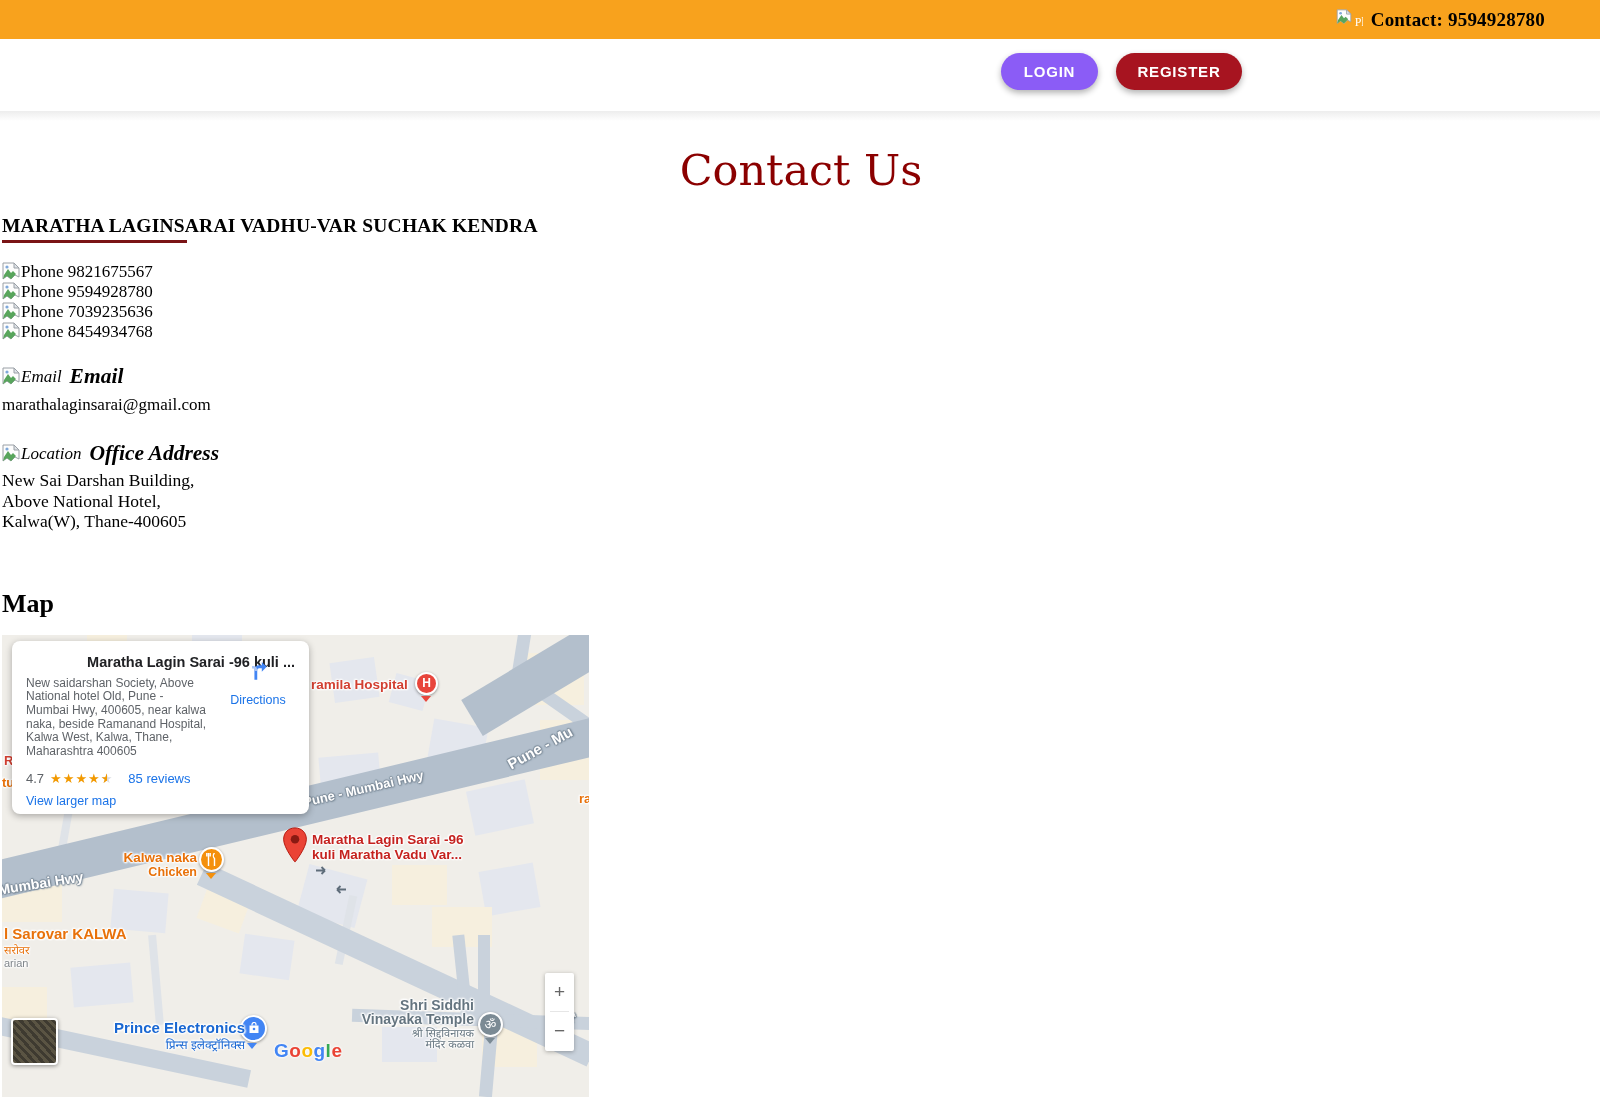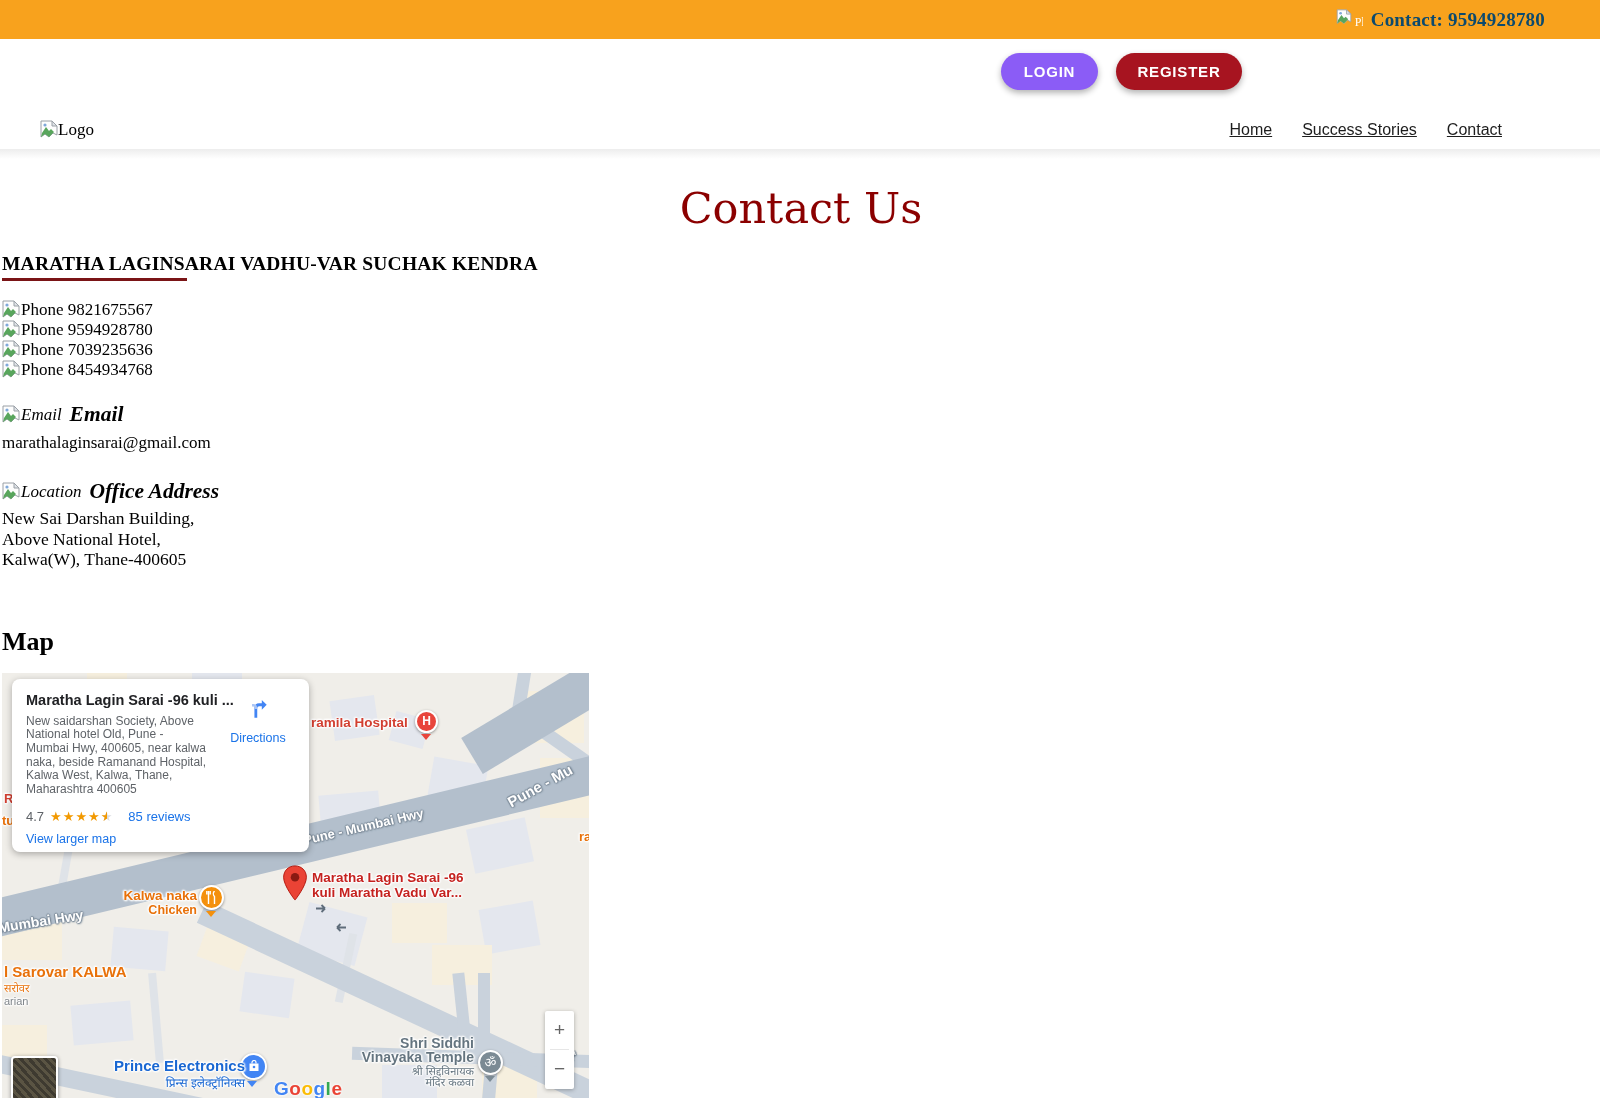--- a/index.html
+++ b/index.html
@@ -4,21 +4,21 @@
 <style>
   * { box-sizing: border-box; }
   html,body { margin:0; padding:0; }
   body {
     width:1600px; height:1098px; overflow:hidden; background:#fff;
     font-family:"Liberation Serif", serif; color:#000;
   }
   
   .topbar { height:39px; background:#F8A21D; display:flex; align-items:center; justify-content:flex-end; padding-right:55px; }
   .topbar .mini-broken { width:27px; height:31px; overflow:hidden; color:#fff; font-size:12px; line-height:12px; margin-right:8px; margin-top:10px; white-space:nowrap; }
-  .topbar .contact-text { color:#0c4a6e; font-weight:bold; font-size:19px; letter-spacing:.2px;text-align:right; }
+  .topbar .contact-text { color:#000000; font-weight:bold; font-size:19px; letter-spacing:.2px;text-align:right; }
   
   .btn-row { position:relative; height:72px; background:#fff; }
   .btn-group { position:absolute; top:14px; right:358px; display:flex; gap:18px; }
   .pill-btn { height:37px; border:none; border-radius:19px; color:#fff; font:bold 15px "Liberation Sans", sans-serif; letter-spacing:.8px; display:flex; align-items:center; justify-content:center; box-shadow:0 3px 6px rgba(0,0,0,.3); cursor:pointer; }
   .pill-btn.login { width:97px; background:#8b5cf6; }
   .pill-btn.register { width:126px; background:#A71420; }
   
   .navbar { height:38px; display:flex; align-items:center; justify-content:space-between; padding:0 98px 0 40px; background:#fff; }
   .logo-broken { display:flex; align-items:flex-end; gap:0; font-size:17px; color:#000; text-decoration:none; }
   .nav-links { display:flex; gap:30px; font-family:"Liberation Sans", sans-serif; font-size:16px; }
@@ -46,21 +46,21 @@
   .road { background:#B3BFCC; z-index:3; }
   .road-min { background:#C9D2DC; z-index:2; }
   .alley { background:#DFE3E8; z-index:2; }
   .halo { text-shadow:0 1px 2px #fff,0 -1px 2px #fff,1px 0 2px #fff,-1px 0 2px #fff,1px 1px 2px #fff,-1px -1px 2px #fff; }
   .roadlabel { position:absolute; z-index:4; color:#fff; font-weight:bold; white-space:nowrap; text-shadow:0 1px 1px #7f8d9b,0 -1px 1px #7f8d9b,1px 0 1px #7f8d9b,-1px 0 1px #7f8d9b,1px 1px 2px #7f8d9b; }
   .maplabel { position:absolute; z-index:6; white-space:nowrap; }
   .marker-dot { position:absolute; z-index:5; border-radius:50%; border:2px solid #fff; box-shadow:0 1px 3px rgba(0,0,0,.4); display:flex; align-items:center; justify-content:center; }
   .marker-tail { position:absolute; z-index:5; width:0; height:0; border-left:5px solid transparent; border-right:5px solid transparent; }
   
   .info-card { position:absolute; left:10px; top:6px; width:297px; height:173px; background:#fff; border-radius:8px; box-shadow:0 2px 7px rgba(0,0,0,.3); padding:13px 14px; z-index:20; }
-  .card-title { font-size:14.5px; font-weight:bold; color:#202124; }
+  .card-title { font-size:14.5px; font-weight:bold; color:#202124;text-align:right; }
   .card-addr { margin-top:7px; width:182px; font-size:12px; line-height:13.7px; color:#5f6368; }
   .card-rating { position:absolute; left:14px; top:130px; font-size:13px; color:#5f6368; display:flex; align-items:center; }
   .stars-full { color:#F29900; letter-spacing:1px; margin-left:6px; font-size:13px; }
   .half-wrap { position:relative; display:inline-block; color:#DADCE0; font-size:13px; }
   .half-wrap .half-orange { position:absolute; left:0; top:0; width:55%; overflow:hidden; color:#F29900; }
   .card-reviews { color:#1a73e8; margin-left:16px; text-decoration:none; cursor:pointer; }
   .card-viewlarger { position:absolute; left:14px; top:153px; font-size:12.5px; color:#1a73e8; text-decoration:none; cursor:pointer; }
   .card-directions { position:absolute; right:14px; top:16px; width:74px; text-align:center; cursor:pointer; }
   .card-directions .dir-label { display:block; margin-top:6px; color:#1a73e8; font-size:12.5px; }
   
@@ -98,36 +98,20 @@
     <span class="contact-text">Contact: 9594928780</span>
   </div>
 
   <div class="btn-row">
     <div class="btn-group">
       <button class="pill-btn login">LOGIN</button>
       <button class="pill-btn register">REGISTER</button>
     </div>
   </div>
 
-  <nav class="navbar">
-    <a class="logo-broken">
-      <svg width="18" height="20" viewBox="0 0 18 20">
-        <path d="M1 1 H12 L17 6 V15 L13 13 L9 17 L5 14 L1 17 Z" fill="#fdfdfd" stroke="#9aa0a6"></path>
-        <path d="M12 1 V6 H17 Z" fill="#dfe3e8" stroke="#9aa0a6"></path>
-        <path d="M2 13 L6 7 L9 11 L11 9 L14 12 L13 13 L9 17 L5 14 L1 17 Z" fill="#58A55C"></path>
-        <circle cx="5" cy="5" r="1.6" fill="#7FA8D9"></circle>
-      </svg>
-      <span>Logo</span>
-    </a>
-    <div class="nav-links">
-      <a>Home</a>
-      <a>Success Stories</a>
-      <a>Contact</a>
-    </div>
-  </nav>
   <div class="header-fade"></div>
 </header>
 
 <main>
   <h1 class="page-title">Contact Us</h1>
 
   <h2 class="org-name">MARATHA LAGINSARAI VADHU-VAR SUCHAK KENDRA</h2>
   <div class="org-underline"></div>
 
   <div class="phones">

